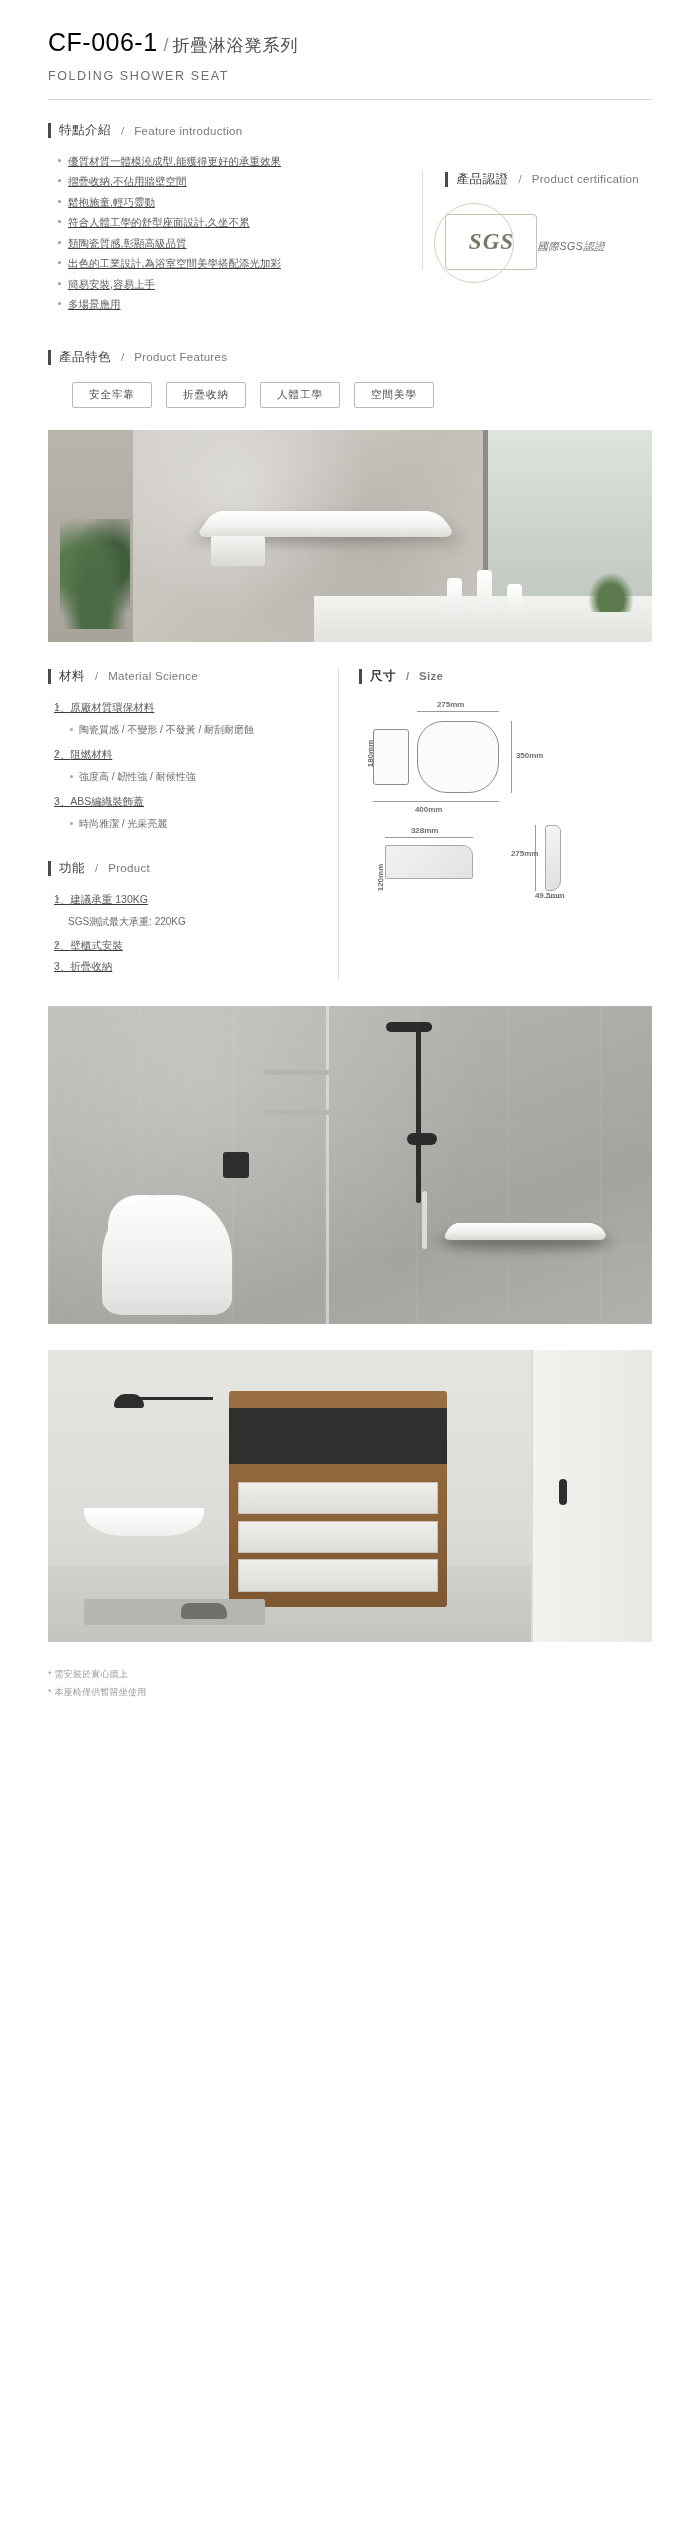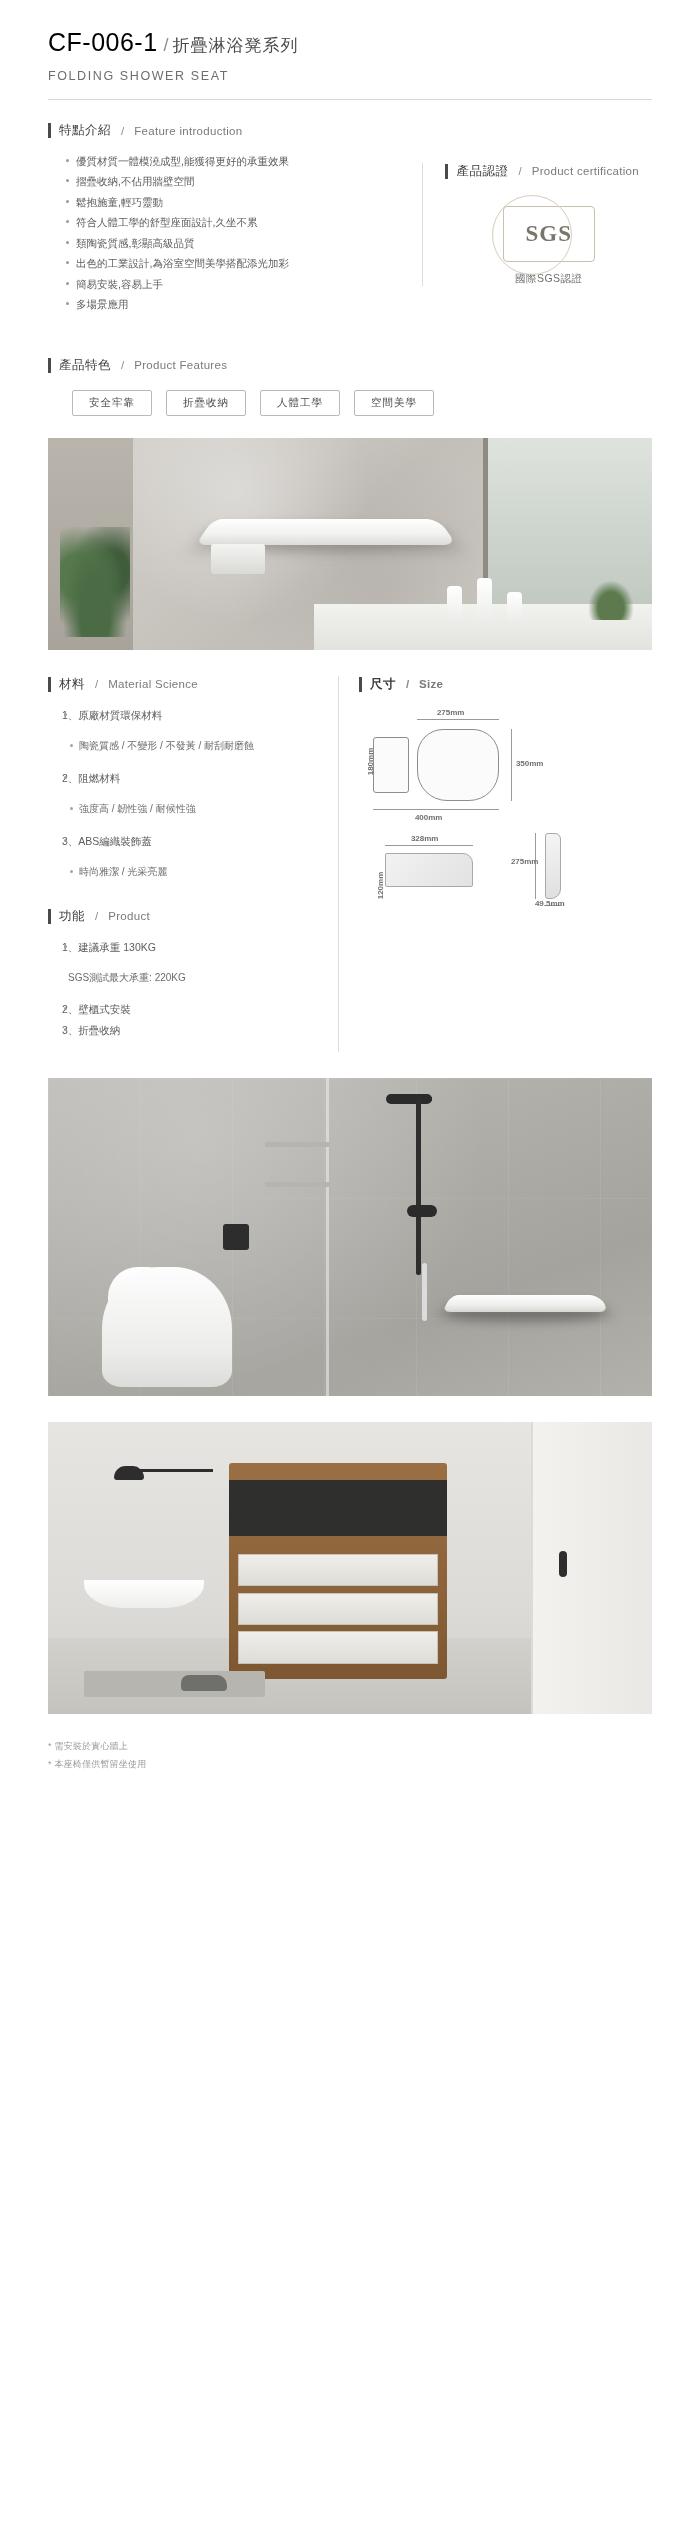--- a/index.html
+++ b/index.html
@@ -54,39 +54,39 @@
 
   
   .two-col {
     display:flex;
     padding:22px 48px 0 48px;
     align-items:center;
   }
   .col-left { width:62%; padding-right:18px; }
   .col-right { width:38%; border-left:1px solid #dcdcdc; padding-left:22px; }
 
-  ul.bullets { list-style:none; margin:12px; padding:0 0 0 4px; }
+  ul.bullets { list-style:none; margin:4px; padding:0 0 0 4px;text-decoration:underline; }
   ul.bullets li {
     font-size:10.5px;
     color:#5c5c5c;
     line-height:1.95;
     position:relative;
     padding-left:12px;
   }
   ul.bullets li:before {
     content:"";
     position:absolute;
     left:2px; top:8px;
     width:3px; height:3px;
     border-radius:50%;
     background:#9a9a9a;
   }
 
   
-  .cert-wrap { display:flex; flex-direction:column; align-items:center; padding-top:14px; }
+  .cert-wrap { display:flex; flex-direction:row; align-items:center; padding-top:14px;font-style:italic; }
   .sgs {
     width:92px; height:56px;
     border:1px solid #c9c0ae;
     border-radius:4px;
     display:flex; align-items:center; justify-content:center;
     position:relative;
     background:#fff;
   }
   .sgs-ring {
     position:absolute;

